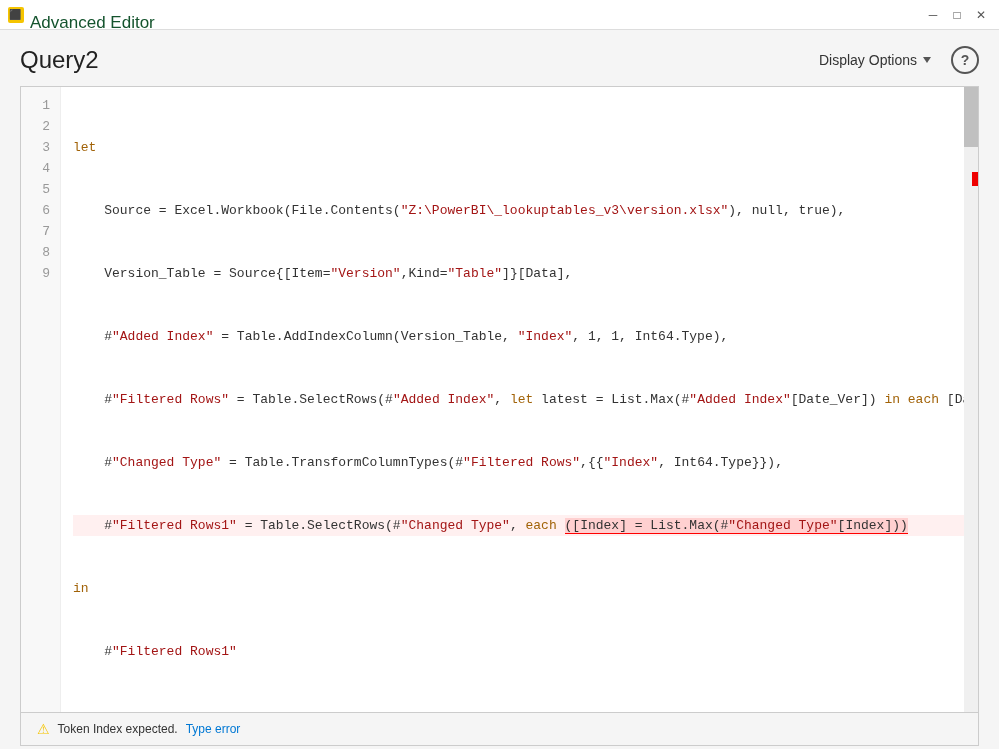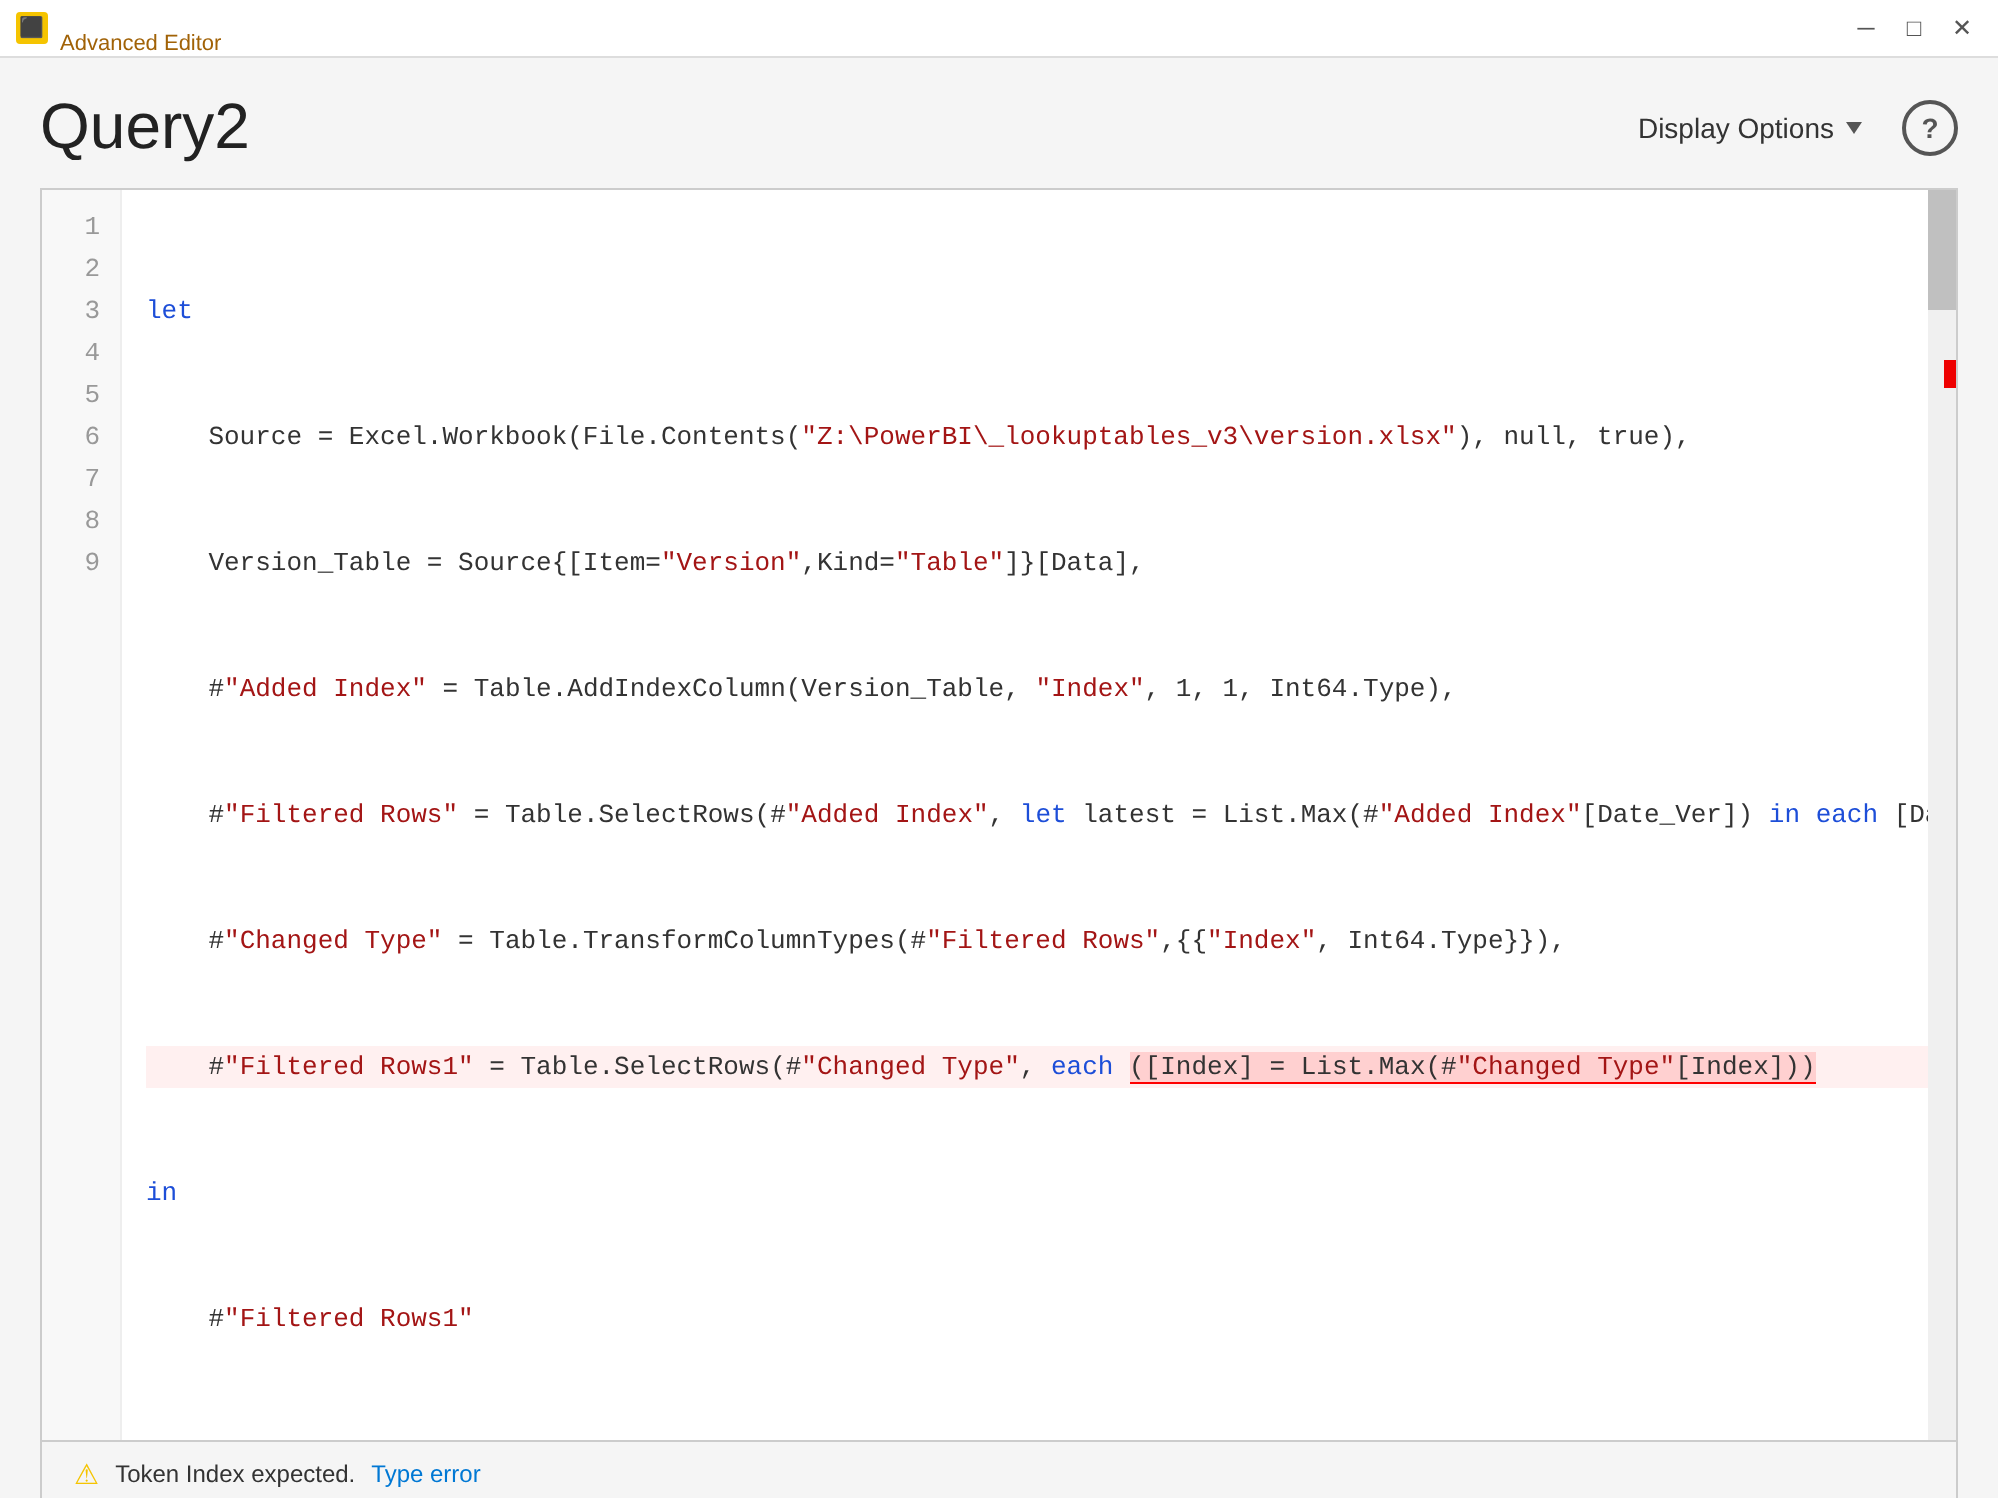--- a/index.html
+++ b/index.html
@@ -32,22 +32,22 @@
       background: #f5c400;
       border-radius: 2px;
       display: flex;
       align-items: center;
       justify-content: center;
       font-size: 10px;
       font-weight: bold;
       color: #333;
     }
     .title-bar-text {
-      font-size: 11px;
-      color: #a16207;
+      font-size: 17px;
+      color: #14532d;
       margin-top: 16px;
     }
     .title-bar-controls {
       display: flex;
       gap: 4px;
     }
     .title-btn {
       width: 20px;
       height: 20px;
       border: none;
@@ -66,21 +66,21 @@
       padding: 0 20px 20px 20px;
       background: #f5f5f5;
     }
     .header {
       display: flex;
       align-items: center;
       justify-content: space-between;
       padding: 16px 0 12px 0;
     }
     .query-title {
-      font-size: 32px;
+      font-size: 24px;
       font-weight: 300;
       color: #222;
     }
     .header-right {
       display: flex;
       align-items: center;
       gap: 12px;
     }
     .display-options-btn {
       background: transparent;
@@ -147,21 +147,21 @@
       font-size: 13px;
       line-height: 21px;
       white-space: pre;
       color: #333;
     }
     .code-line {
       display: block;
       height: 21px;
       line-height: 21px;
     }
-    .kw { color: #1d4ed8; }
+    .kw { color: #a16207; }
     .str { color: #a31515; }
     .highlight-line {
       background: #fff0f0;
     }
     .highlight-span {
       background: #ffd0d0;
       border-bottom: 1px solid red;
     }
     .scrollbar-track {
       position: absolute;

